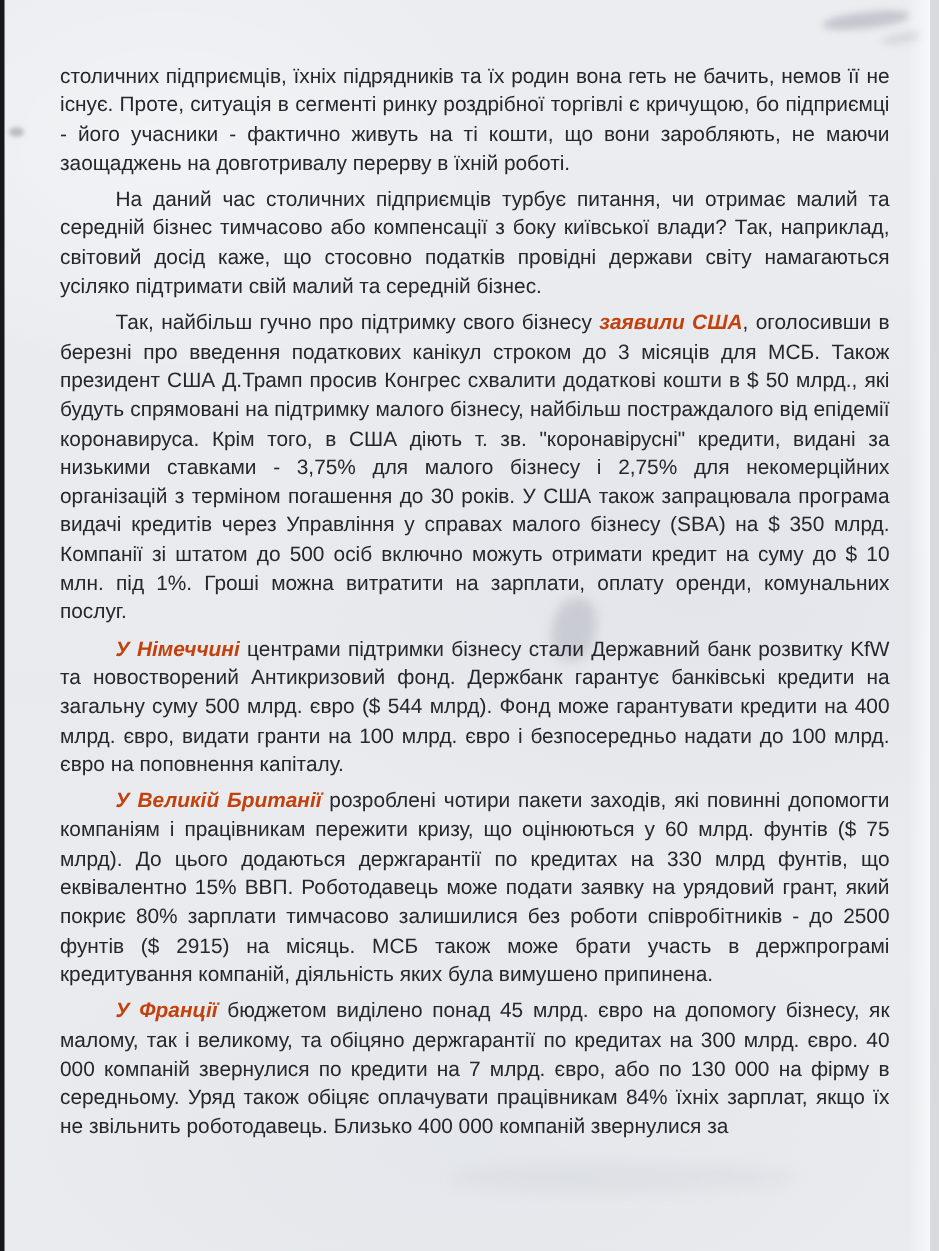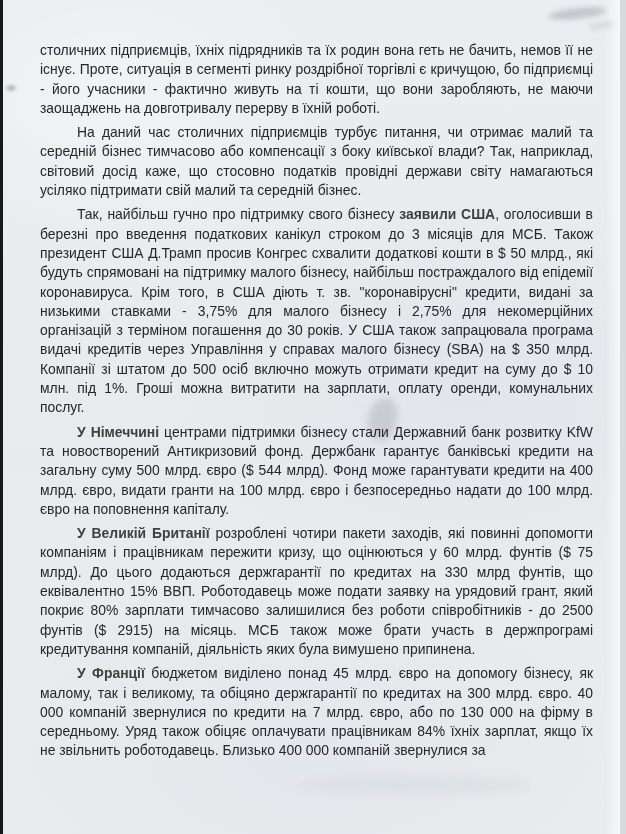--- a/index.html
+++ b/index.html
@@ -93,21 +93,22 @@
     text-align: justify;
   }
   .para {
     margin: 0 0 5px 0;
   }
   .para.indent {
     text-indent: 37px;
   }
   .bold {
     font-weight: 700;
-    color: #404040;
+    color: #c2410c;
+    font-style: italic;
   }
 </style>
 </head>
 <body>
 
 <div class="stage">
   <div class="paper"></div>
 
   <div class="edge-strip-left"></div>
   <div class="edge-light-right"></div>

